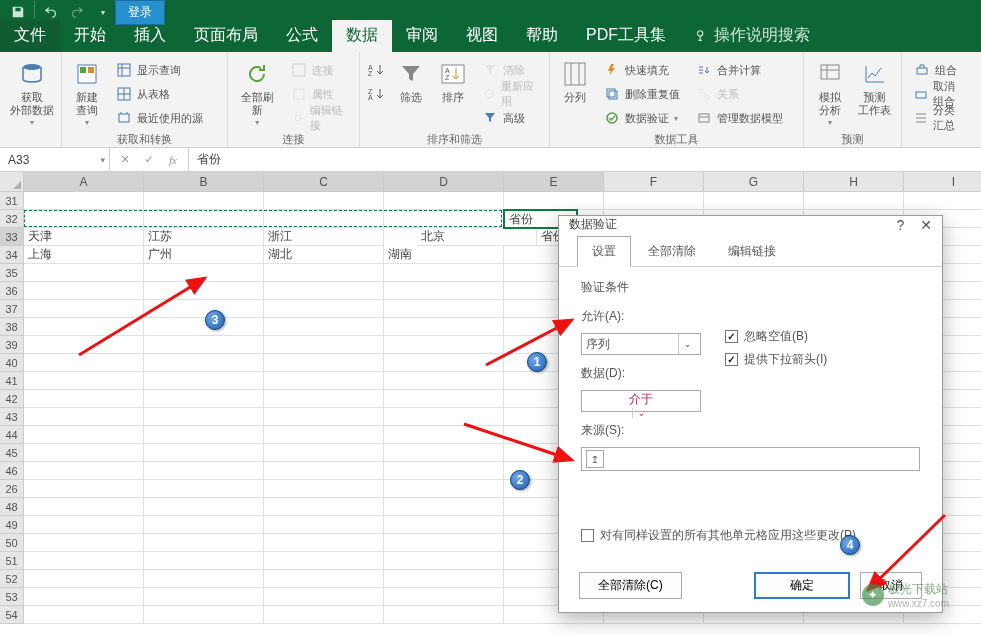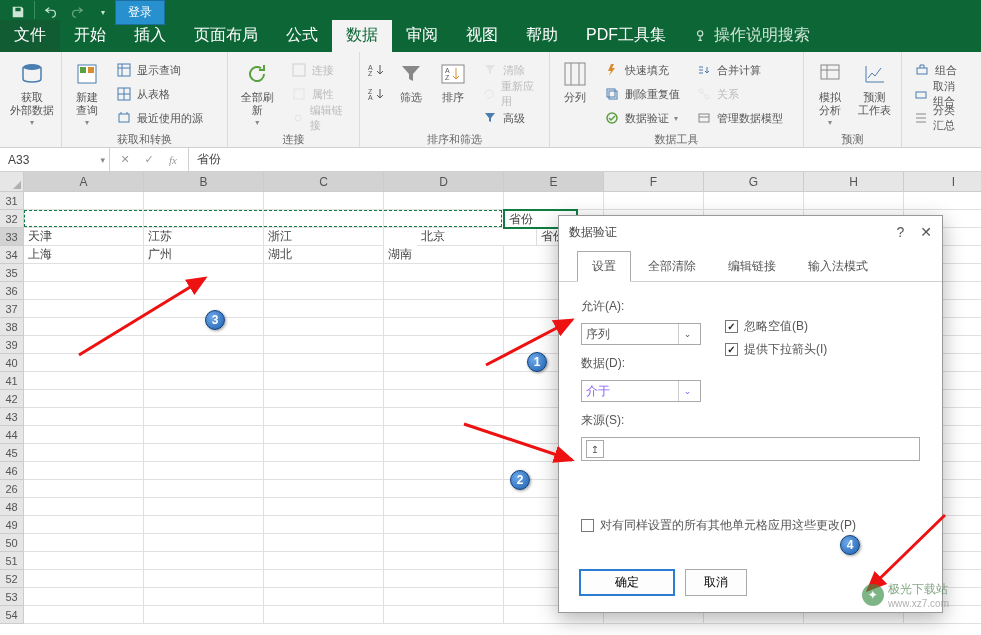--- a/index.html
+++ b/index.html
@@ -69,21 +69,21 @@
 .dialog { position: absolute; left: 558px; top: 215px; width: 385px; height: 398px; background: #fff; border: 1px solid #999; box-shadow: 0 6px 20px rgba(0,0,0,0.3); display:flex; flex-direction:column; }
 .dlg-title { height: 32px; display: flex; align-items: center; justify-content: space-between; padding: 0 10px; font-size: 12px; }
 .dlg-title .btns { display:flex; gap:16px; }
 .dlg-title .btns span { font-size:14px; font-family: Arial; color:#555; }
 .dlg-tabs { padding: 0 18px; display:flex; gap:2px; border-bottom: 1px solid #d0d0d0; margin-top:2px; }
 .dlg-tab { padding: 6px 14px; font-size: 12px; color: #555; border: 1px solid transparent; position:relative; top:1px; }
 .dlg-tab.active { border-color: #aaa #aaa #fff; background: #fff; }
 .dlg-body { flex:1; padding: 12px 22px; font-size: 12px; color: #555; }
 .dlg-row { margin-bottom: 8px; }
 .dlg-select { border: 1px solid #aaa; height: 22px; display:flex; align-items:center; justify-content:space-between; padding: 0 4px; font-size:12px; }
-.dlg-select.dis { color:#8b5cf6; }
+.dlg-select.dis { color:#be185d;flex-direction:column; }
 .dlg-select .arr { width:18px; text-align:center; font-size:9px; border-left:1px solid #ccc; height:100%; display:flex; align-items:center; justify-content:center; }
 .dlg-check { display:flex; align-items:center; gap:6px; font-size:12px; margin-bottom:6px; }
 .dlg-check .box { width:13px; height:13px; border:1px solid #777; display:flex; align-items:center; justify-content:center; font-size:10px; line-height:1; }
 .dlg-check .box.chk::before { content:'✓'; color:#222; font-weight:bold; }
 .dlg-source { border:1px solid #aaa; height:24px; display:flex; align-items:center; padding:0 4px; justify-content:space-between; }
 .dlg-source input { border:none; outline:none; font-size:12px; flex:1; }
 .dlg-source .icn { width:18px; height:18px; border:1px solid #aaa; display:flex; align-items:center; justify-content:center; font-size:10px; }
 .dlg-footer { padding: 10px 20px 16px; display:flex; justify-content:space-between; align-items:center; }
 .dlg-btn { border:1px solid #aaa; padding: 4px 18px; font-size:12px; background:#fdfdfd; }
 .dlg-btn.ok { border:2px solid #2c7cd1; padding:3px 34px; }
@@ -777,23 +777,23 @@
     <span>数据验证</span>
     <div class="btns">
       <span>?</span>
       <span>✕</span>
     </div>
   </div>
   <div class="dlg-tabs">
     <div class="dlg-tab active">设置</div>
     <div class="dlg-tab">全部清除</div>
     <div class="dlg-tab">编辑链接</div>
-    <div class="dlg-tab">输入法模式</div>
   </div>
   <div class="dlg-body">
+    <div class="dlg-row">验证条件</div>
 
     <div style="display:flex; gap:24px; align-items:flex-start">
       <div style="width:120px">
         <div class="dlg-row" style="margin-top:4px">允许(A):</div>
         <div class="dlg-select">
           <span>序列</span>
             <span class="arr">⌄</span>
         </div>
         <div class="dlg-row" style="margin-top:10px">数据(D):</div>
         <div class="dlg-select dis">
@@ -817,20 +817,21 @@
     <div class="dlg-source">
       <span class="icn">↥</span>
     </div>
 
     <label class="dlg-check" style="margin-top:56px">
         <span class="box"></span>
         <span>对有同样设置的所有其他单元格应用这些更改(P)</span>
       </label>
   </div>
   <div class="dlg-footer">
+    <button class="dlg-btn">全部清除(C)</button>
     <div style="display:flex; gap:10px">
       <button class="dlg-btn ok">确定</button>
       <button class="dlg-btn">取消</button>
     </div>
   </div>
 </div>
 
 <svg class="arrow-svg" style="left:482px; top:310px; width:100px; height:60px">
   <defs>
       <marker id="ah1" markerWidth="8" markerHeight="8" refX="6" refY="3" orient="auto">

